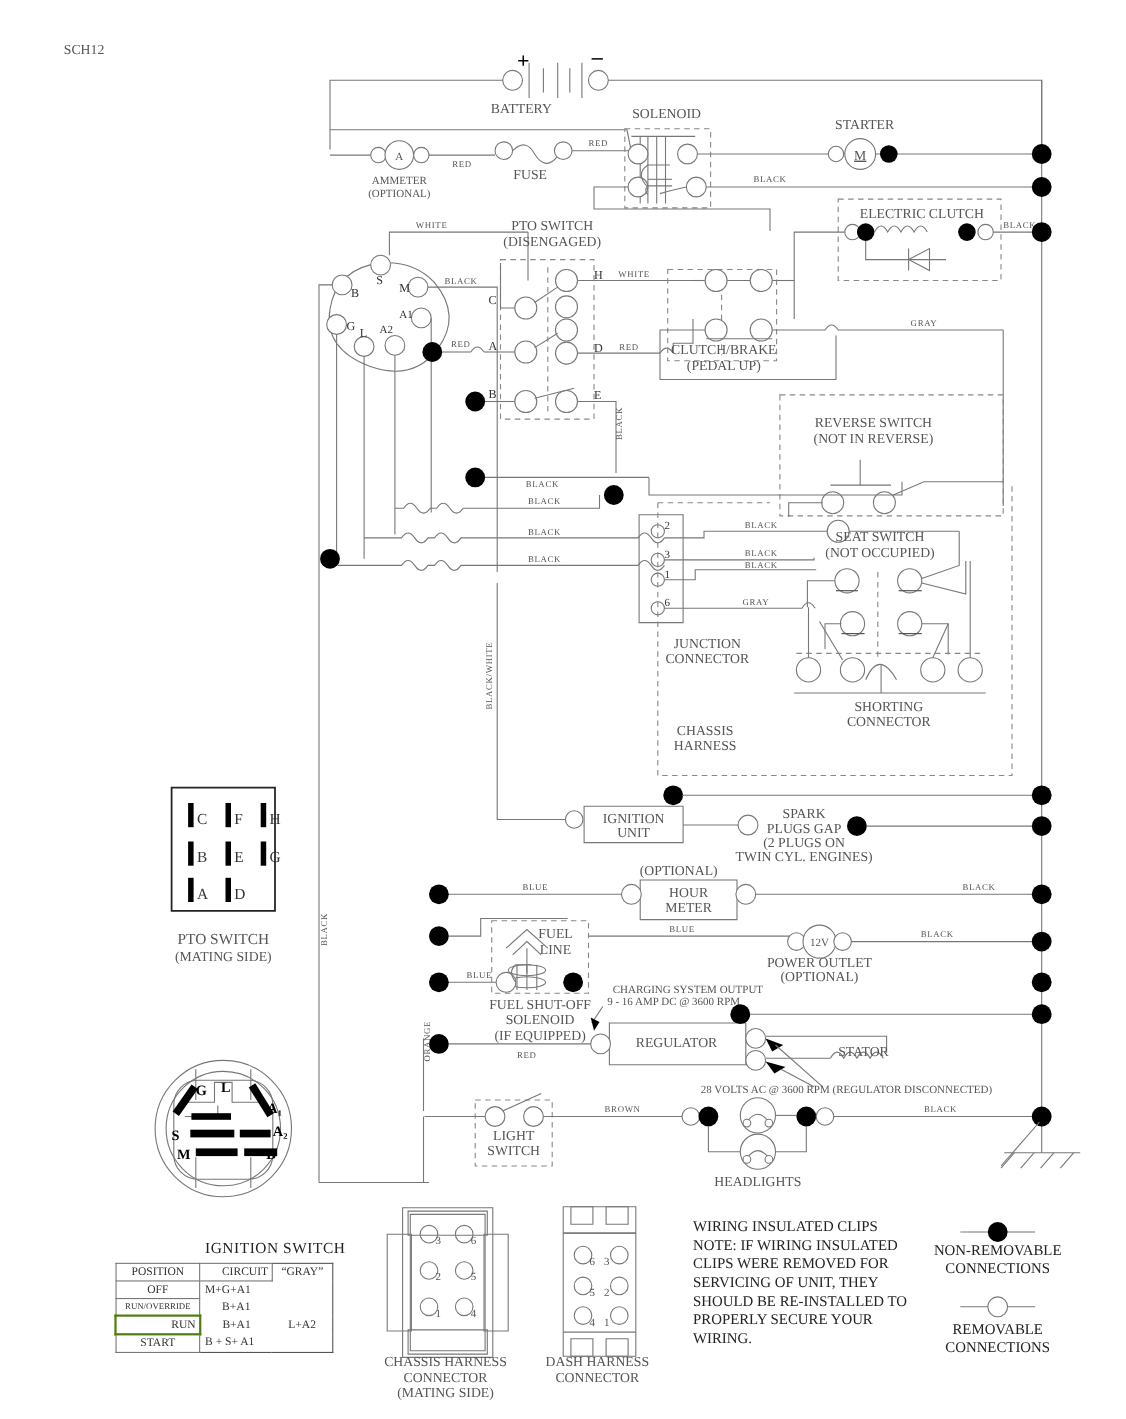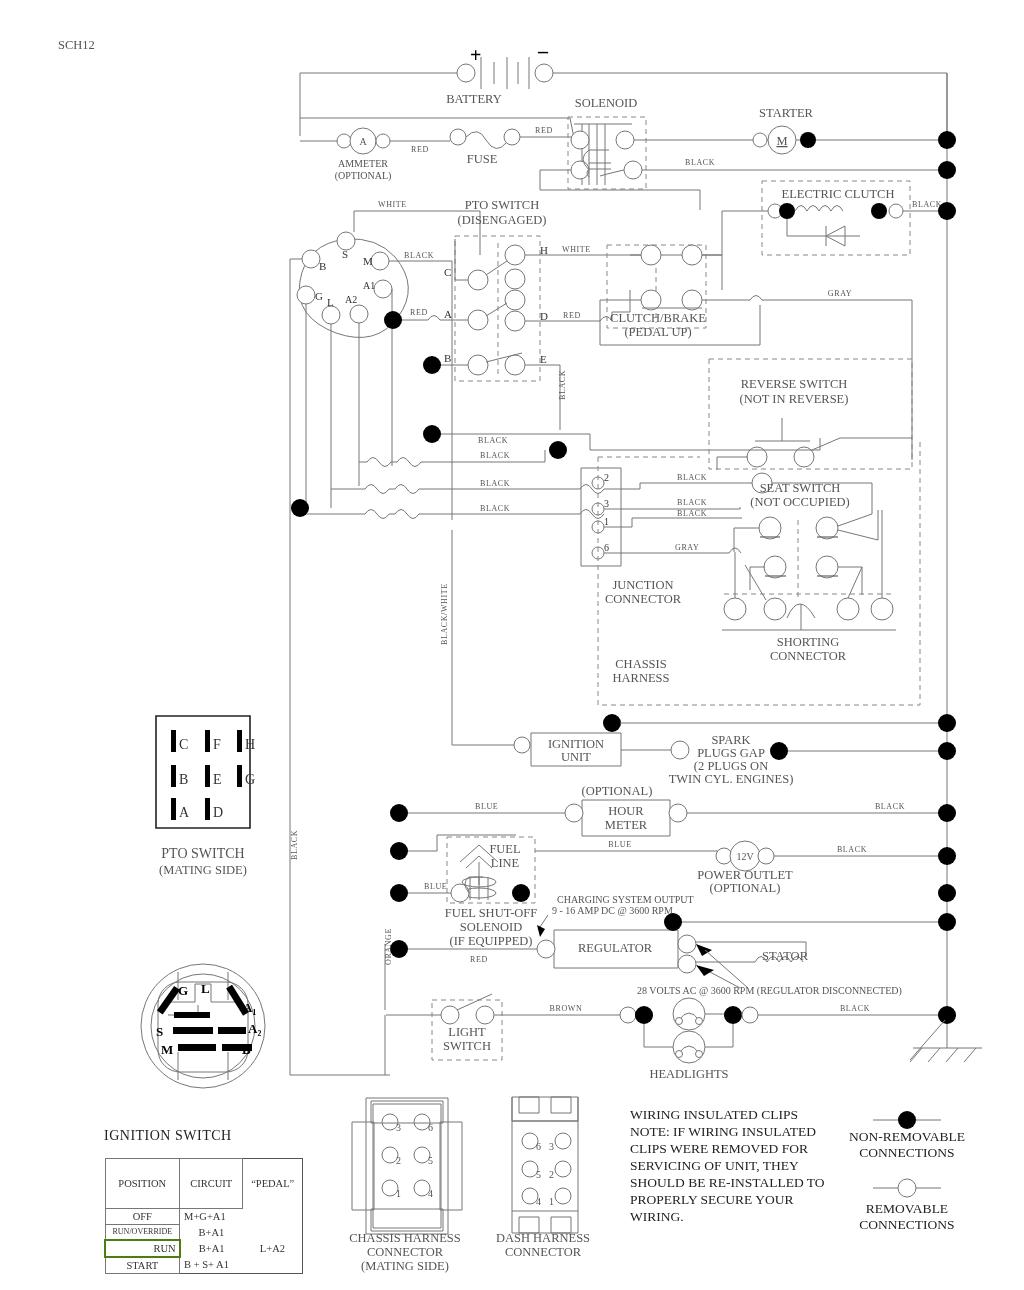--- a/index.html
+++ b/index.html
@@ -603,27 +603,27 @@
     <line class="ln" x1="873" y1="1188" x2="941" y2="1188"></line>
     <circle class="open" cx="907" cy="1188" r="9"></circle>
     <text class="note" x="907" y="1213" text-anchor="middle">REMOVABLE</text>
     <text class="note" x="907" y="1229" text-anchor="middle">CONNECTIONS</text>
   </g>
 
 </svg>
 </div>
 
 <div style="position:absolute;left:104px;top:1128px;width:210px;">
-  <div style="text-align:left;font-size:14px;color:#222;letter-spacing:.5px;margin-bottom:14px;">IGNITION SWITCH</div>
+  <div style="text-align:right;font-size:14px;color:#222;letter-spacing:.5px;margin-bottom:4px;">IGNITION SWITCH</div>
   <table style="width:199px;border:1px solid #555;font-size:10.5px;color:#333;">
     <tbody>
         <tr>
       <td style="border:1px solid #777;text-align:center;padding:2px 3px;">POSITION</td>
-      <td style="border:1px solid #777;text-align:center;padding:19px 3px;margin-top:44px;">CIRCUIT</td>
-      <td style="border:none;text-align:center;padding:2px 3px;">“PEDAL”</td>
+      <td style="border:1px solid #777;text-align:right;padding:2px 3px;margin-top:44px;">CIRCUIT</td>
+      <td style="border:none;text-align:center;padding:2px 3px;">“GRAY”</td>
     </tr>
     <tr>
       <td style="border:1px solid #777;text-align:center;padding:2px 14px;">OFF</td>
       <td style="border-left:1px solid #777;text-align:left;padding:2px 4px;">M+G+A1</td>
       <td style="text-align:center;padding:2px 3px;"></td>
     </tr>
     <tr>
       <td style="border:1px solid #777;text-align:center;padding:2px 1px;font-size:8px;">RUN/OVERRIDE</td>
       <td style="border-left:1px solid #777;text-align:center;padding:2px 4px;">B+A1</td>
       <td style="text-align:center;padding:2px 3px;"></td>

